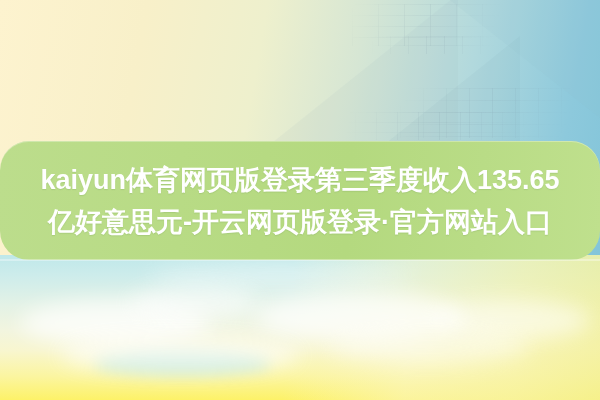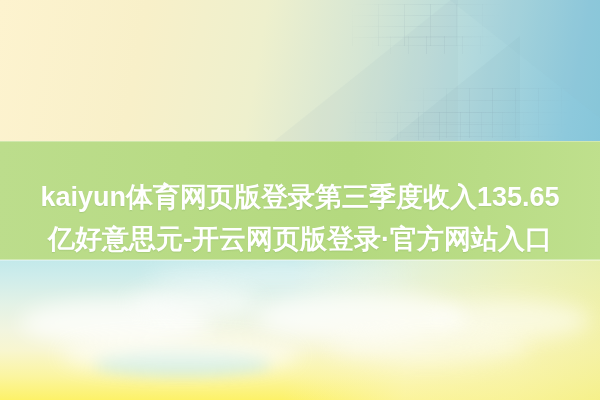--- a/index.html
+++ b/index.html
@@ -159,22 +159,23 @@
     top: 141px;
     height: 119px;
     background: linear-gradient(93deg,
         #bcdd8c 0%,
         #b8db85 30%,
         #b4d97f 58%,
         #b9dc86 80%,
         #bfe08d 100%);
     box-shadow: inset 0 1px 0 rgba(255,255,255,0.30);
     display: flex;
-    align-items: flex-end;
+    align-items: center;
     justify-content: center;
+    border-radius: 29px;
   }
 
   .title-text {
     width: 530px;
     margin: 0;
     text-align: center;
     color: #ffffff;
     font-size: 27px;
     font-weight: bold;
     line-height: 42px;

